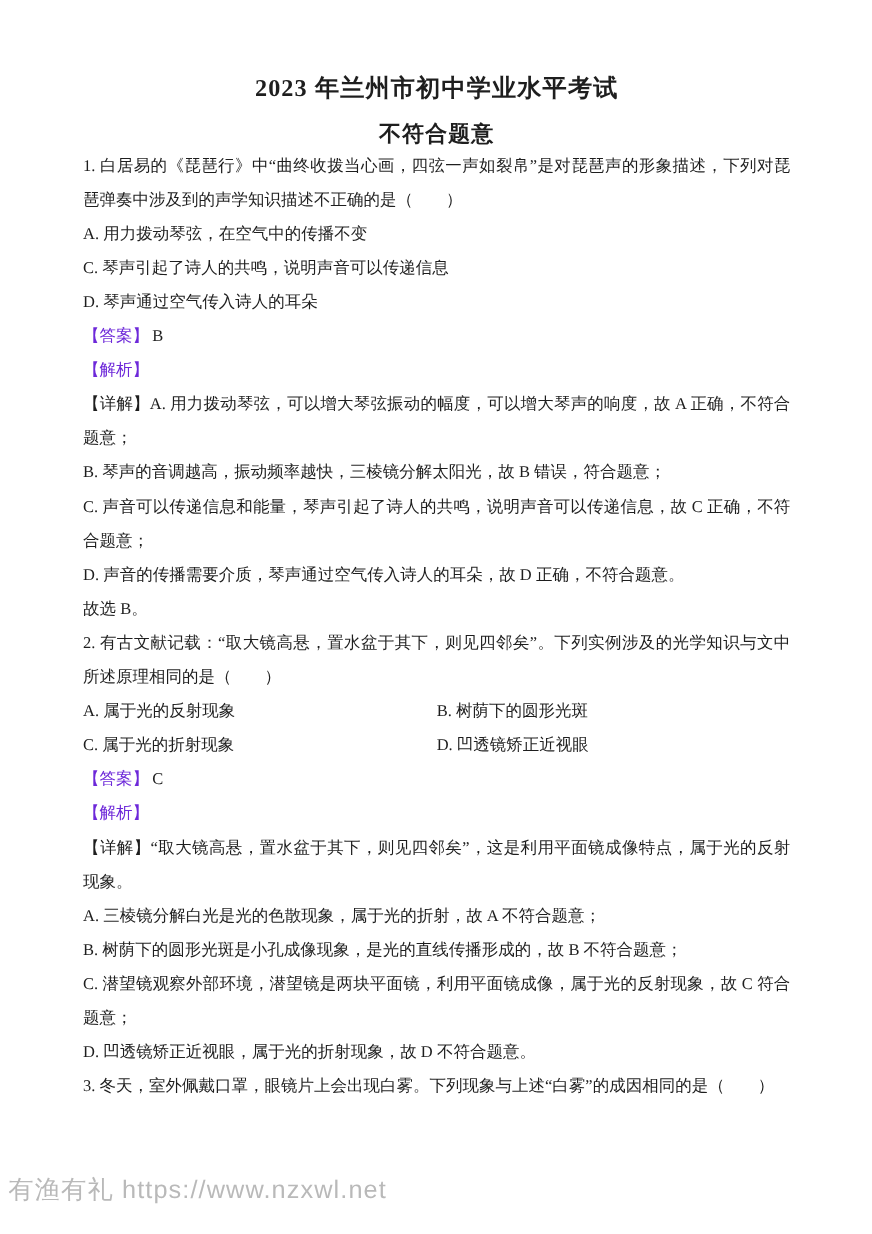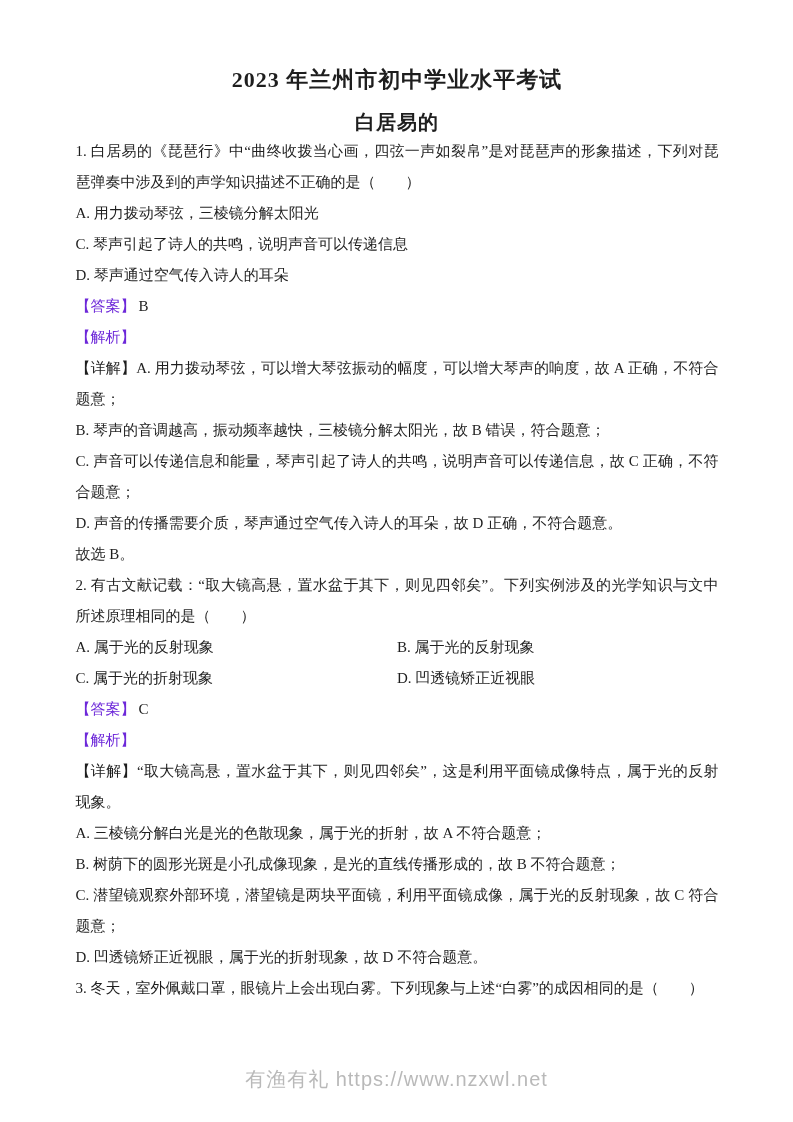--- a/index.html
+++ b/index.html
@@ -46,54 +46,53 @@
   }
   .opt2col { display: flex; flex-wrap: wrap; }
   .opt2col .para { width: 50%; box-sizing: border-box; text-align: left; }
   .blue { color: #6d28d9; }
   .ansval { margin-left: 3px; }
   .watermark {
     position: absolute;
     left: 0;
     right: 0;
     top: 1066px;
-    text-align: center;
     color: #b9b9b9;
-    font-size: 20px;
+    font-size: 23px;
     font-family: "Liberation Sans", "DejaVu Sans", sans-serif;
     letter-spacing: 1px;
   }
 </style>
 </head>
 <body>
 
 <div class="page">
 
   <h1 class="title">2023 年兰州市初中学业水平考试</h1>
-  <h2 class="subtitle">白居易的</h2>
+  <h2 class="subtitle">不符合题意</h2>
 
 
   <p class="para">1. 白居易的《琵琶行》中“曲终收拨当心画，四弦一声如裂帛”是对琵琶声的形象描述，下列对琵琶弹奏中涉及到的声学知识描述不正确的是（　　）</p>
-  <p class="para">A. 用力拨动琴弦，三棱镜分解太阳光</p>
+  <p class="para">A. 用力拨动琴弦，在空气中的传播不变</p>
   <p class="para">C. 琴声引起了诗人的共鸣，说明声音可以传递信息</p>
   <p class="para">D. 琴声通过空气传入诗人的耳朵</p>
 
   <p class="para"><span class="blue">【答案】</span><span class="ansval">B</span></p>
   <p class="para"><span class="blue">【解析】</span></p>
 
   <p class="para"><span>【详解】</span><span>A. 用力拨动琴弦，可以增大琴弦振动的幅度，可以增大琴声的响度，故 A 正确，不符合题意；</span></p>
   <p class="para">B. 琴声的音调越高，振动频率越快，三棱镜分解太阳光，故 B 错误，符合题意；</p>
   <p class="para">C. 声音可以传递信息和能量，琴声引起了诗人的共鸣，说明声音可以传递信息，故 C 正确，不符合题意；</p>
   <p class="para">D. 声音的传播需要介质，琴声通过空气传入诗人的耳朵，故 D 正确，不符合题意。</p>
   <p class="para">故选 B。</p>
 
   <p class="para">2. 有古文献记载：“取大镜高悬，置水盆于其下，则见四邻矣”。下列实例涉及的光学知识与文中所述原理相同的是（　　）</p>
   <div class="opt2col">
     <p class="para">A. 属于光的反射现象</p>
-    <p class="para">B. 属于光的反射现象</p>
+    <p class="para">B. 树荫下的圆形光斑</p>
     <p class="para">C. 属于光的折射现象</p>
     <p class="para">D. 凹透镜矫正近视眼</p>
   </div>
 
   <p class="para"><span class="blue">【答案】</span><span class="ansval">C</span></p>
   <p class="para"><span class="blue">【解析】</span></p>
 
   <p class="para"><span>【详解】</span><span>“取大镜高悬，置水盆于其下，则见四邻矣”，这是利用平面镜成像特点，属于光的反射现象。</span></p>
   <p class="para">A. 三棱镜分解白光是光的色散现象，属于光的折射，故 A 不符合题意；</p>
   <p class="para">B. 树荫下的圆形光斑是小孔成像现象，是光的直线传播形成的，故 B 不符合题意；</p>

